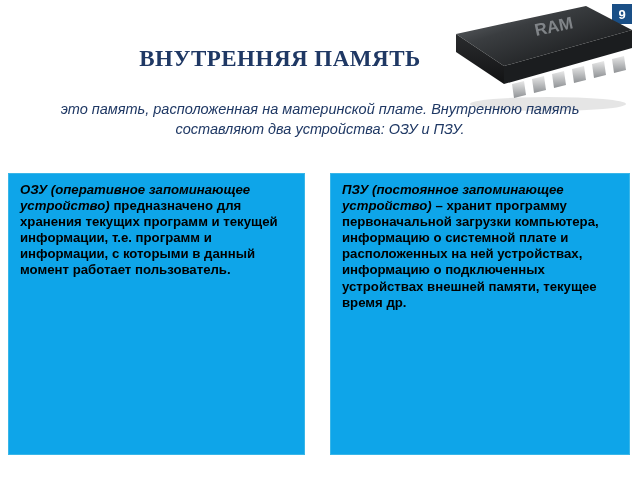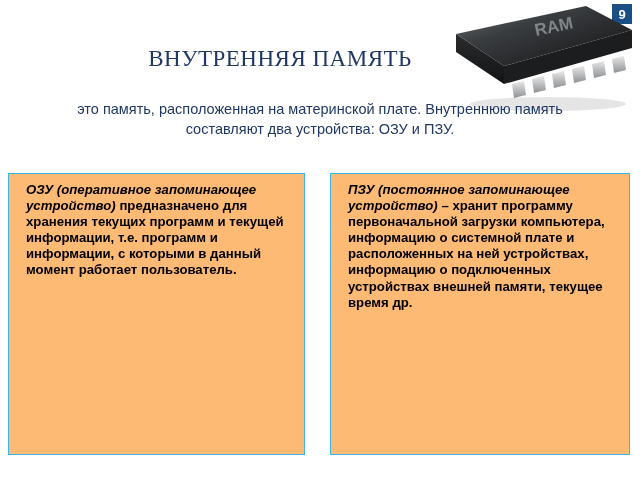--- a/index.html
+++ b/index.html
@@ -42,51 +42,52 @@
   .title {
     position: absolute;
     left: 0;
     top: 46px;
     width: 560px;
     text-align: center;
     font-size: 23px;
     letter-spacing: 0.5px;
     color: #1f3864;
     font-family: "Liberation Serif", serif;
-    font-weight: normal;
+    font-weight: bold;
   }
 
   
   .subtitle {
     position: absolute;
     left: 58px;
     top: 100px;
     width: 524px;
     text-align: center;
     font-size: 14.5px;
     color: #1f3864;
     line-height: 1.35;
+    font-style: italic;
   }
 
   
   .chip-wrap {
     position: absolute;
     right: 2px;
     top: 0px;
     width: 220px;
     height: 120px;
   }
 
   
   .box {
     position: absolute;
     border: 1px solid #39b6e8;
     box-sizing: border-box;
-    background: #fdba74;
-    padding: 8px 8px 8px 17px;
+    background: #0ea5e9;
+    padding: 8px 8px 8px 11px;
     font-size: 13.2px;
     line-height: 1.22;
     color: #000000;
     font-weight: bold;
   }
   .box-left {
     left: 8px;
     top: 173px;
     width: 297px;
     height: 282px;

